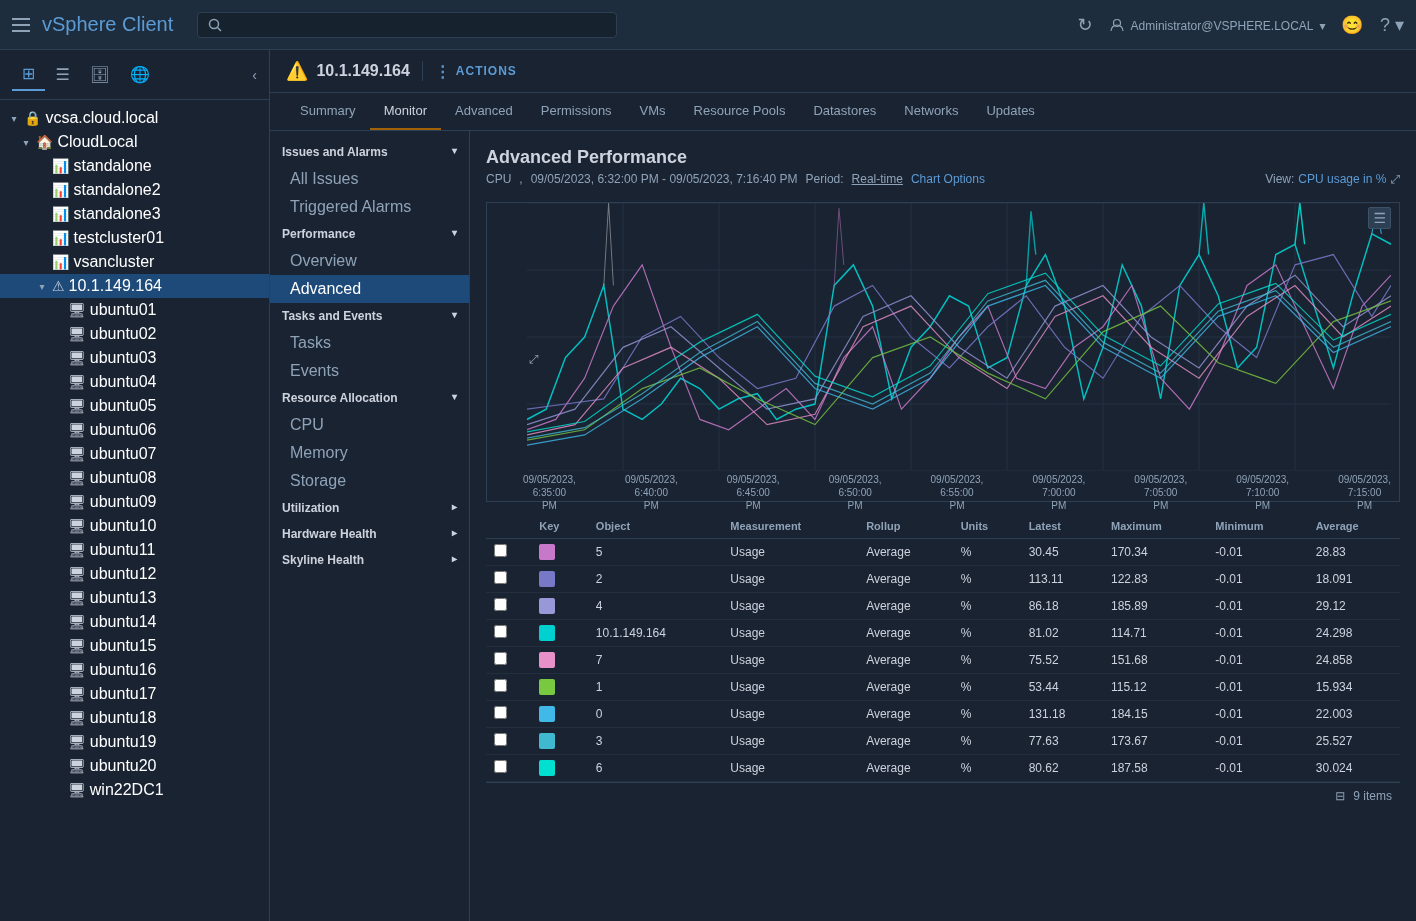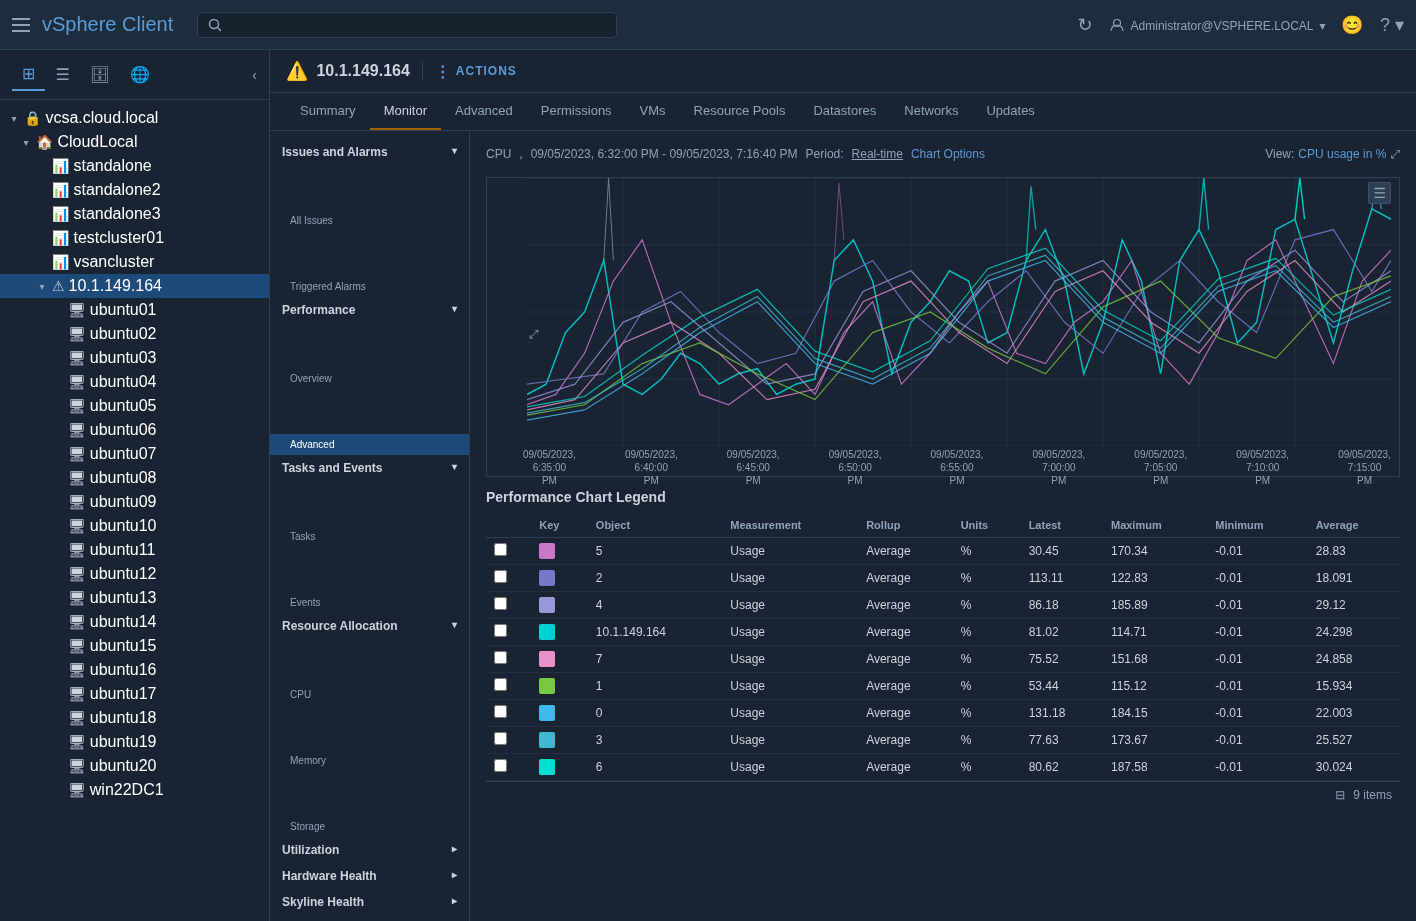--- a/index.html
+++ b/index.html
@@ -97,23 +97,22 @@
     .split-content { display: flex; flex: 1; overflow: hidden; }
 
     
     .left-nav { width: 200px; min-width: 200px; border-right: 1px solid #2d3f52; overflow-y: auto; padding: 8px 0; }
     .nav-section-header {
       display: flex; align-items: flex-start; justify-content: space-between;
       padding: 6px 12px; cursor: pointer; color: #cdd3de; font-size: 12px; font-weight: 600;
     }
     .nav-section-header .chevron { font-size: 10px; }
     .nav-item {
-      padding: 5px 16px 5px 20px; cursor: pointer; font-size: 10px;
+      padding: 5px 16px 5px 20px; cursor: pointer; font-size: 16px;
       color: #8fa3b8;
-      margin-top: 45px;
     }
     .nav-item.active { background: #1e4a7a; color: #fff; }
 
     
     .main-panel { flex: 1; overflow-y: auto; padding: 16px; display: flex; flex-direction: column; gap: 12px; }
 
     
     .chart-header { margin-bottom: 4px; }
     .chart-title { font-size: 18px; font-weight: 600; color: #cdd3de; margin-bottom: 4px; }
     .chart-subtitle { font-size: 12px; color: #8fa3b8; display: flex; align-items: center; gap: 8px; flex-wrap: wrap; }
@@ -430,20 +429,21 @@
           </div>
           <div class="nav-section-header">
             <span>Skyline Health</span>
             <span class="chevron">▸</span>
           </div>
         </div>
 
       <div class="main-panel">
 
         <div class="chart-header">
+          <div class="chart-title">Advanced Performance</div>
           <div class="chart-subtitle">
             <span>CPU</span>,
             <span>09/05/2023, 6:32:00 PM - 09/05/2023, 7:16:40 PM</span>
             <span>Period:</span>
             <span class="underline">Real-time</span>
             <span class="link">Chart Options</span>
             <div class="chart-view">
               <span>View:</span>
               <span class="chart-view-val">CPU usage in %</span>
               <span style="cursor:pointer;">⤢</span>
@@ -523,21 +523,20 @@
 PM</span>
               <span class="chart-x-label">09/05/2023,
 7:15:00
 PM</span>
             </div>
           <button class="chart-menu-btn">☰</button>
           <button class="chart-scale-btn">⤢</button>
         </div>
 
         <div class="legend-section">
-          <div class="legend-title">Performance Chart Legend</div>
           <table class="legend-table">
             <thead>
               <tr>
                 <th></th>
                 <th>Key</th>
                 <th>Object</th>
                 <th>Measurement</th>
                 <th>Rollup</th>
                 <th>Units</th>
                 <th>Latest</th>

